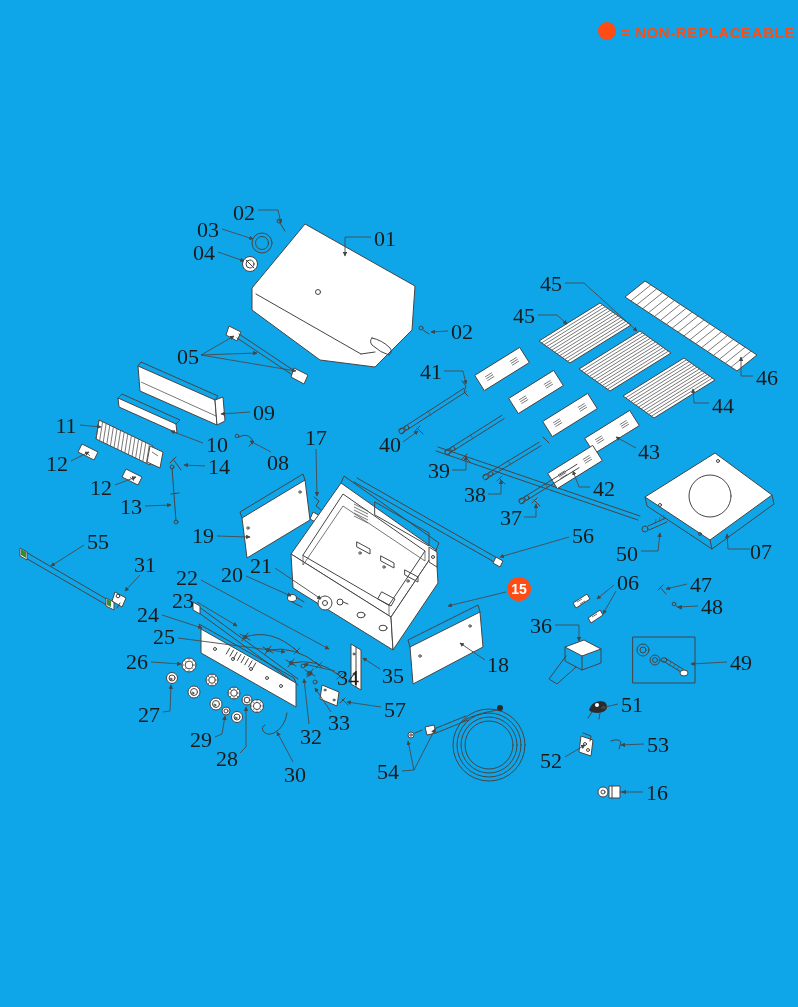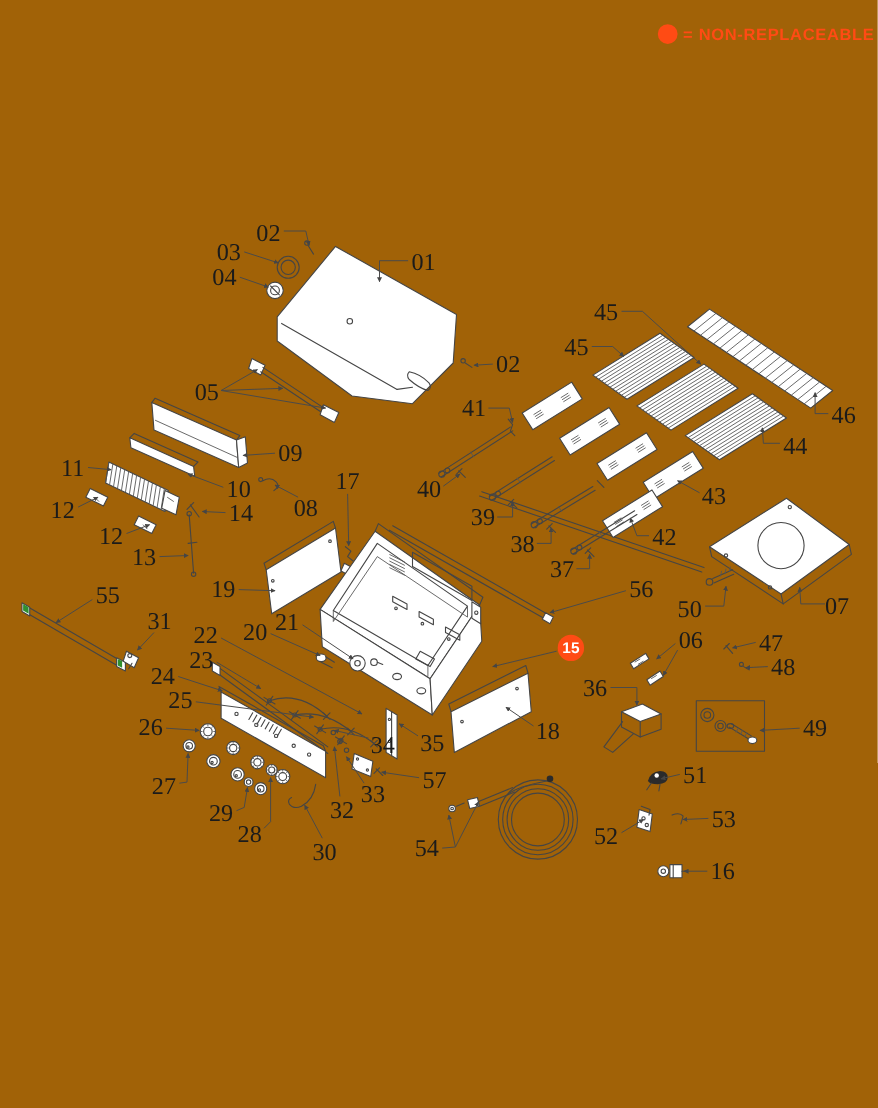--- a/index.html
+++ b/index.html
@@ -1,16 +1,16 @@
 <!DOCTYPE html>
 <html><head>
 <meta charset="utf-8">
 <style>
   html,body{margin:0;padding:0;background:#ffffff;}
-  .page{position:relative;width:798px;height:1007px;background:#a16207;overflow:hidden;
+  .page{position:relative;width:798px;height:1007px;background:#0ea5e9;overflow:hidden;
         font-family:"Liberation Sans",sans-serif;}
   svg{position:absolute;left:0;top:0;}
   .ln{fill:none;stroke:#454545;stroke-width:1;stroke-linecap:round;stroke-linejoin:round;}
   .fw{fill:#ffffff;stroke:#454545;stroke-width:1;stroke-linejoin:round;}
   .thin{fill:none;stroke:#555;stroke-width:.8;}
   .leader{fill:none;stroke:#4a4a4a;stroke-width:.9;}
   .lbl{font:22px "Liberation Serif",serif;fill:#1b1b1b;text-anchor:middle;dominant-baseline:central;}
   .lblhl{font:700 14px "Liberation Sans",sans-serif;fill:#fff;text-anchor:middle;dominant-baseline:central;}
   .legend-text{font:700 15px "Liberation Sans",sans-serif;letter-spacing:.6px;dominant-baseline:central;}
   .dk{fill:#2b2b2b;stroke:none;}

